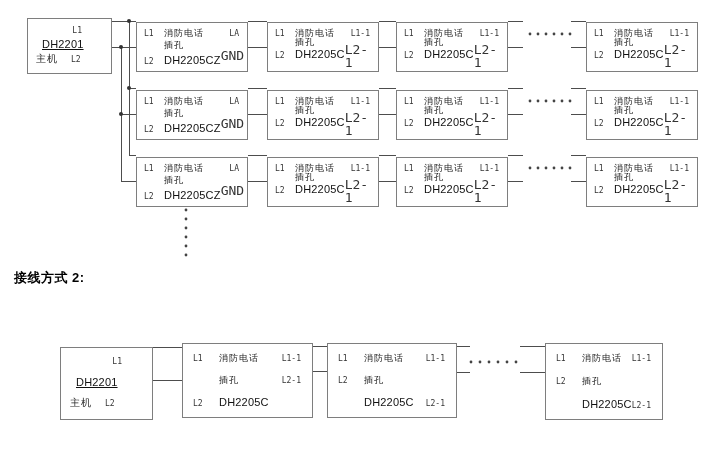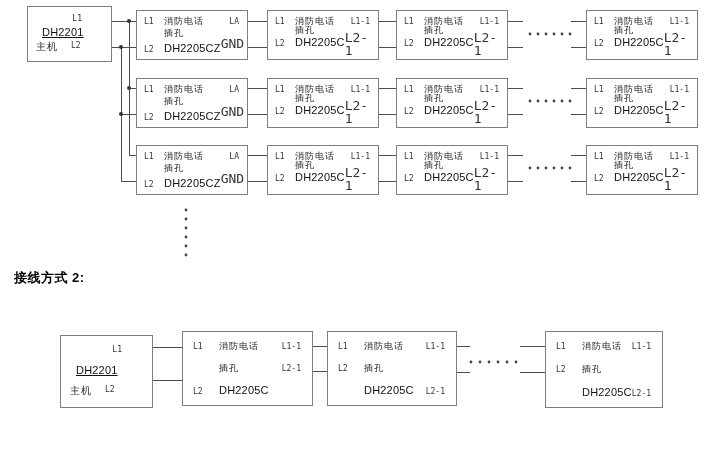--- a/index.html
+++ b/index.html
@@ -5,21 +5,21 @@
   html,body{margin:0;padding:0;background:#ffffff;}
   #canvas{
     position:relative;width:717px;height:458px;background:#ffffff;
     font-family:"Liberation Sans","DejaVu Sans",sans-serif;color:#262626;overflow:hidden;
   }
   #wires{position:absolute;left:0;top:0;pointer-events:none;}
 
   
   .box{
     position:absolute;border:1px solid #7e7e7e;background:#ffffff;box-sizing:border-box;
-    display:flex;flex-direction:column;justify-content:space-between;
+    display:flex;flex-direction:column;justify-content:space-between;margin-top:12px;
   }
   .term{font-size:8px;line-height:1;color:#333;font-family:"DejaVu Sans Mono","Liberation Mono",monospace;}
   .zh{font-size:9px;line-height:1;letter-spacing:1px;color:#222;}
   .model{font-size:11px;line-height:1;color:#111;letter-spacing:.2px;}
 
   
   .jbox{padding:6px 8px 5px 7px;}
   .jrow{display:flex;align-items:baseline;}
   .jrow .l{width:17px;flex:none;}
   .jrow .c{margin-left:3px;text-align:center;}
@@ -30,21 +30,21 @@
   
   .jbox2{padding:10px 11px 9px 10px;}
   .jbox2 .jrow .l{width:20px;}
   .jbox2 .jrow .c{margin-left:6px;}
   .jbox2 .jrow3 .r{font-size:8px;transform:none;}
 
   
   .mainbox{padding:8px 8px 9px 8px;}
   .m1{display:flex;} .m1 .term{margin-left:auto;margin-right:21px;}
   .m2{margin-left:6px;text-decoration:underline;}
-  .m3{display:flex;align-items:flex-start;}
+  .m3{display:flex;align-items:flex-end;}
   .m3 .name{font-size:10px;line-height:1;letter-spacing:1px;}
   .m3 .term{margin-left:13px;}
 
   .section-label{
     position:absolute;left:14px;top:269px;font-size:13px;font-weight:600;color:#000;
     letter-spacing:.5px;
   }
 </style>
 </head>
 <body>

